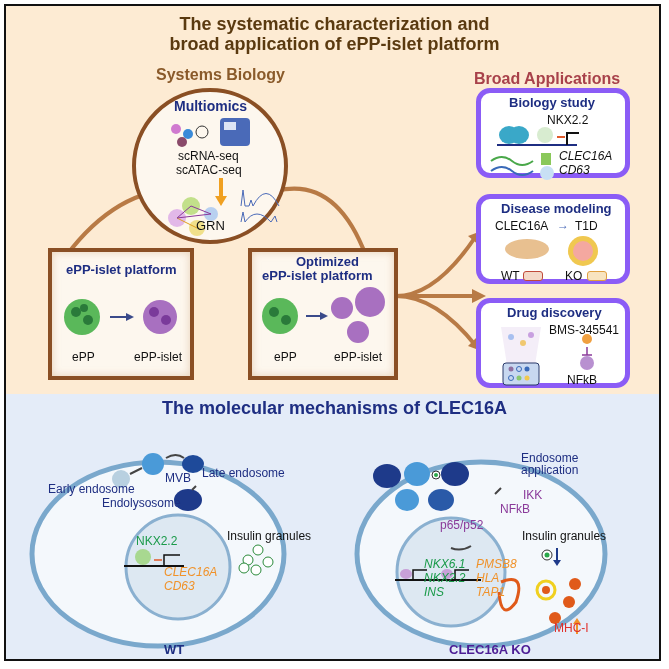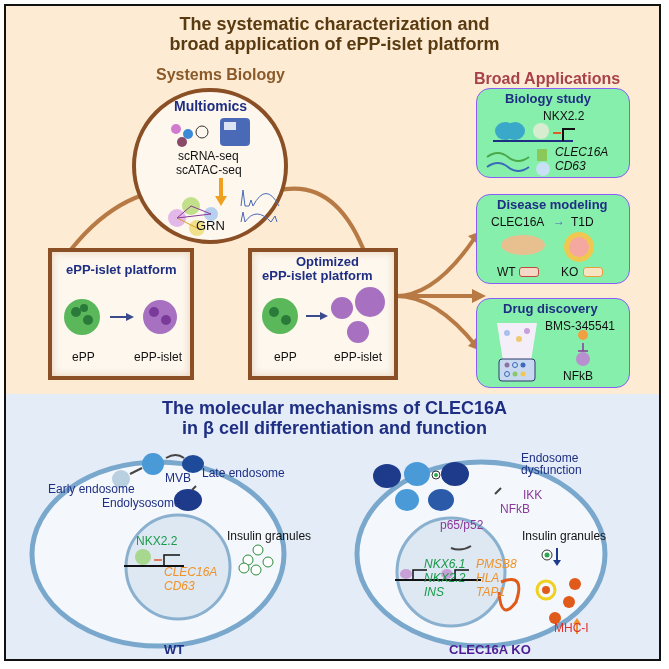--- a/index.html
+++ b/index.html
@@ -6,21 +6,21 @@
   body{width:669px;height:669px;background:#fff;font-family:"Liberation Sans",sans-serif;position:relative;overflow:hidden;}
   .frame{position:absolute;left:4px;top:4px;width:657px;height:657px;border:2px solid #111;box-sizing:border-box;overflow:hidden;}
   .top{position:absolute;left:0;top:0;width:100%;height:388px;background:#fdebd3;}
   .bottom{position:absolute;left:0;top:388px;width:100%;height:269px;background:#e4ecf8;}
   .t{position:absolute;white-space:nowrap;}
   .title{font-weight:bold;color:#5a3a10;font-size:18px;text-align:center;line-height:20px;}
   .subhead-brown{color:#8a5a2a;font-size:16px;font-weight:bold;}
   .subhead-red{color:#a8414a;font-size:16px;font-weight:bold;}
   .navy{color:#1e2e82;font-weight:bold;}
   .box{position:absolute;background:#fdf7ee;border:4px solid #8a4f24;box-sizing:border-box;box-shadow:inset 0 0 8px rgba(200,150,100,0.4);}
-  .rbox{position:absolute;background:#86efac;border:1px solid #8b5cf6;border-radius:14px;box-sizing:border-box;}
+  .rbox{position:absolute;background:#ffffff;border:5px solid #8b5cf6;border-radius:14px;box-sizing:border-box;}
   .lbl{font-size:12px;color:#111;}
   .blue-title{font-weight:bold;font-size:18px;color:#1e2e82;text-align:center;line-height:20px;}
   svg{position:absolute;overflow:visible;}
 </style>
 </head>
 <body>
 
 <div class="frame">
 
   <div class="top">
@@ -161,21 +161,20 @@
         <line x1="95" y1="30" x2="105" y2="30" stroke="#8a3a9a" stroke-width="1.5"></line>
         <circle cx="100" cy="38" r="7" fill="#b890d0"></circle>
       </svg>
       <div class="t lbl" style="left:86px;top:70px;">NFkB</div>
     </div>
   </div>
 
   <div class="bottom">
     <div class="t blue-title" style="left:0;width:657px;top:4px;">
       <div>The molecular mechanisms of CLEC16A</div>
-      <div>in β cell differentiation and function</div>
     </div>
 
     <svg width="290" height="215" style="left:12px;top:48px;">
       <ellipse cx="140" cy="112" rx="126" ry="92" fill="#f4f8fc" stroke="#7aa8cc" stroke-width="5"></ellipse>
       <circle cx="160" cy="125" r="52" fill="#dde8f2" stroke="#8ab0d0" stroke-width="3"></circle>
       <circle cx="103" cy="37" r="9" fill="#b8d0e0"></circle>
       <circle cx="135" cy="22" r="11" fill="#4a9ad8"></circle>
       <ellipse cx="175" cy="22" rx="11" ry="9" fill="#1e4a9a"></ellipse>
       <ellipse cx="170" cy="58" rx="14" ry="11" fill="#1e3a8a"></ellipse>
       <path d="M112 32 L124 26" stroke="#444" stroke-width="2"></path>
@@ -227,21 +226,21 @@
       <circle cx="204" cy="176" r="6" fill="#e05a1a"></circle>
       <circle cx="196" cy="113" r="5" fill="#fff" stroke="#333"></circle>
       <circle cx="196" cy="113" r="2.5" fill="#2aa84a"></circle>
       <line x1="206" y1="106" x2="206" y2="120" stroke="#1e3a8a" stroke-width="2"></line>
       <polygon points="202,118 210,118 206,124" fill="#1e3a8a"></polygon>
       <line x1="226" y1="192" x2="226" y2="180" stroke="#f0922a" stroke-width="2"></line>
       <polygon points="222,182 230,182 226,176" fill="#f0922a"></polygon>
     </svg>
     <div class="t" style="left:515px;top:58px;font-size:12px;color:#1e2e82;line-height:12px;">
       <div>Endosome</div>
-      <div>dysfunction</div>
+      <div>application</div>
     </div>
     <div class="t" style="left:517px;top:94px;font-size:12px;color:#8a3a9a;">IKK</div>
     <div class="t" style="left:494px;top:108px;font-size:12px;color:#8a3a9a;">NFkB</div>
     <div class="t" style="left:434px;top:124px;font-size:12px;color:#8a3a9a;">p65/p52</div>
     <div class="t" style="left:516px;top:135px;font-size:12px;color:#111;">Insulin granules</div>
     <div class="t" style="left:418px;top:163px;font-size:12px;color:#1a9a4a;font-style:italic;">NKX6.1</div>
     <div class="t" style="left:418px;top:177px;font-size:12px;color:#1a9a4a;font-style:italic;">NKX2.2</div>
     <div class="t" style="left:418px;top:191px;font-size:12px;color:#1a9a4a;font-style:italic;text-align:right;">INS</div>
     <div class="t" style="left:470px;top:163px;font-size:12px;color:#f0922a;font-style:italic;">PMSB8</div>
     <div class="t" style="left:470px;top:177px;font-size:12px;color:#f0922a;font-style:italic;">HLA</div>

